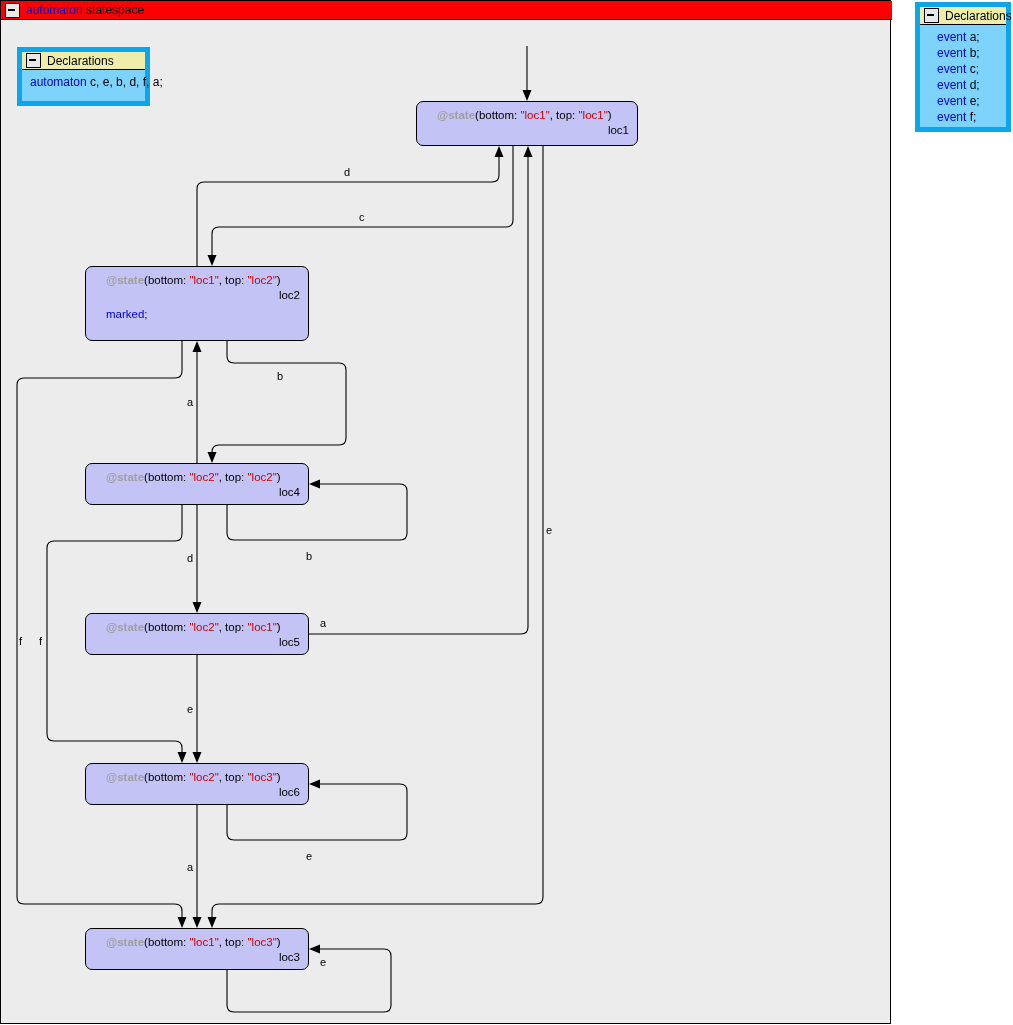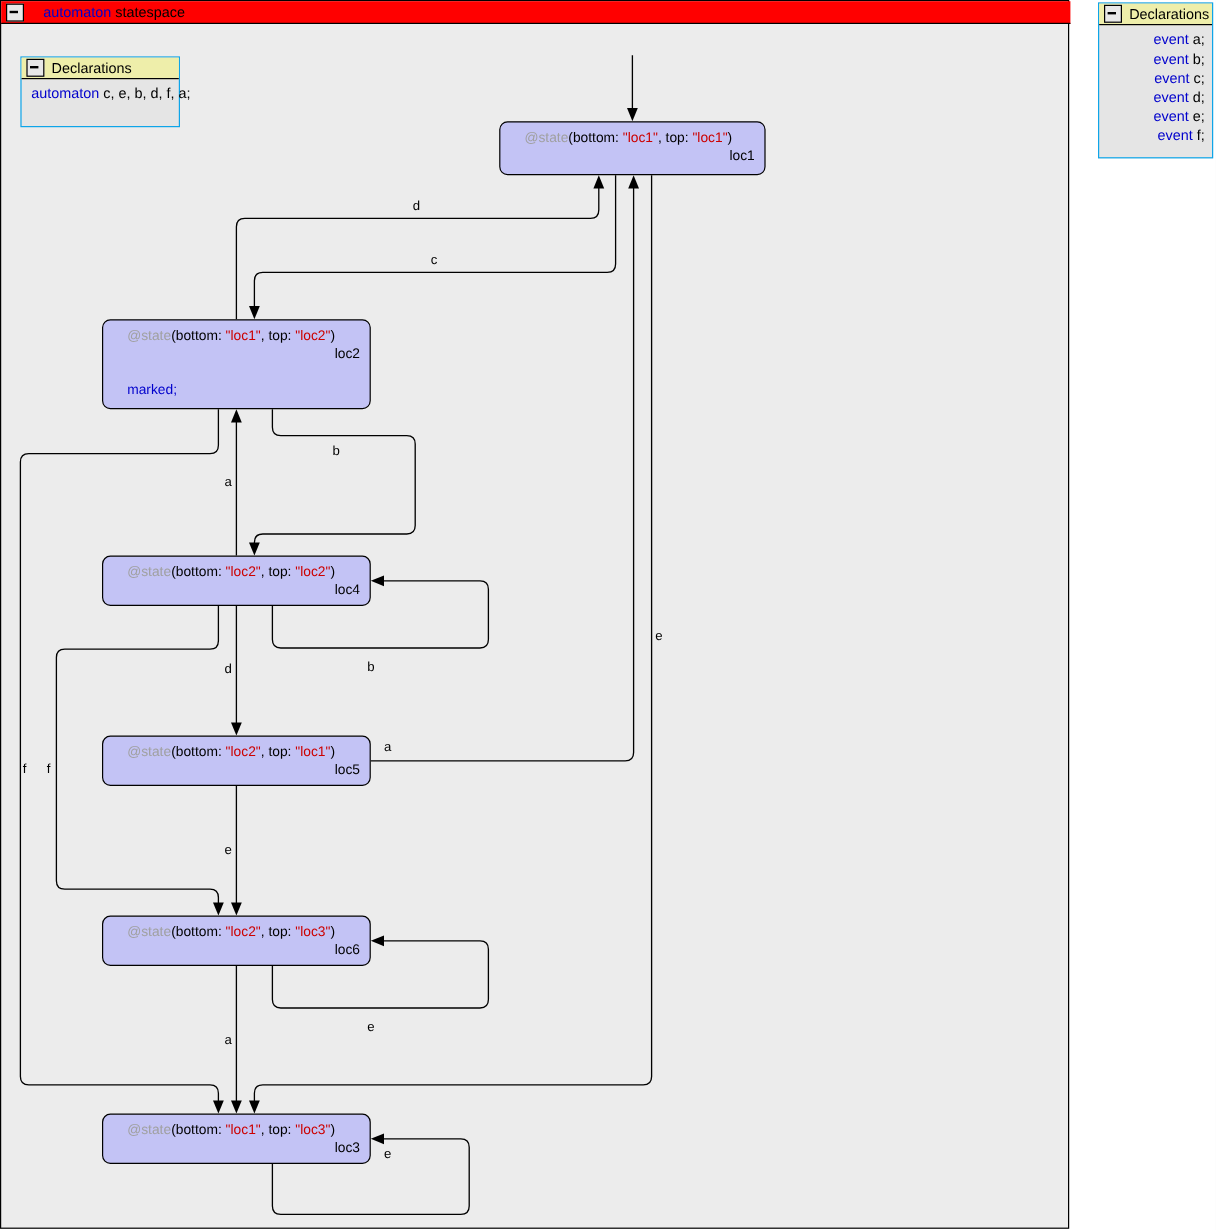--- a/index.html
+++ b/index.html
@@ -4,48 +4,48 @@
 <style>
   html,body{margin:0;padding:0;background:#ffffff;}
   body{font-family:"Liberation Sans",sans-serif;}
   #page{position:relative;width:1013px;height:1025px;background:#ffffff;overflow:hidden;}
 
   
   #automaton-frame{position:absolute;left:0;top:0;width:891px;height:1024px;
     border:1px solid #000;background:#ececec;box-sizing:border-box;}
   #automaton-titlebar{position:absolute;left:0;top:0;width:891px;height:19px;
     background:#ff0000;border-bottom:1px solid #000;box-sizing:border-box;
-    display:flex;align-items:center;gap:10px;}
+    display:flex;align-items:center;}
   .collapse-box{width:13px;height:13px;border:1px solid #000;background:#e8e8e8;
     margin-left:4px;margin-right:6px;position:relative;flex:0 0 auto;}
   .collapse-box::after{content:"";position:absolute;left:2px;top:5px;width:7px;height:2px;background:#000;}
   .kw{color:#0000cc;}
-  .kw-grey{color:#a0a0a0;}
+  .kw-grey{color:#a0a0a0;font-weight:bold;}
   .str{color:#cc0000;}
   #automaton-title{font-size:12px;line-height:13px;white-space:nowrap;}
 
   
-  .decl-box{position:absolute;background:#e5e5e5;border:1px solid #0ea5e9;box-sizing:border-box;text-align:right;}
+  .decl-box{position:absolute;background:#7dd3fc;border:5px solid #0ea5e9;box-sizing:border-box;}
   .decl-head{height:18px;display:flex;align-items:center;border-bottom:1px solid #000;
     background:#eeeeaa;box-sizing:border-box;}
   .decl-head .collapse-box{background:#e8e8e8;}
   .decl-head-label{font-size:12px;color:#000;}
   .decl-body{padding:4px 6px 4px 8px;font-size:12px;line-height:16px;color:#000;}
   .decl-body .line{white-space:nowrap;}
 
   #decl-left{left:16px;top:46px;width:133px;height:59px;}
   #decl-right{left:915px;top:2px;width:96px;height:130px;}
-  #decl-right .decl-body{padding-left:28px;}
+  #decl-right .decl-body{padding-left:17px;}
 
   
   .state{position:absolute;background:#c3c3f5;border:1px solid #000;border-radius:7px;
     box-sizing:border-box;padding:6px 8px 6px 20px;font-size:11.5px;line-height:15px;color:#000;}
   .state .ann{white-space:nowrap;}
   .state .nm{white-space:nowrap;text-align:right;}
-  .state .mk{white-space:nowrap;margin-top:15px;}
+  .state .mk{white-space:nowrap;margin-top:4px;}
 
   
   #edges{position:absolute;left:0;top:0;width:891px;height:1024px;pointer-events:none;}
   #edges path{fill:none;stroke:#000000;stroke-width:1.1;}
   #edges polygon{fill:#000000;}
   .elabel{position:absolute;font-size:11px;color:#000;white-space:nowrap;}
 </style>
 </head>
 <body>
 

